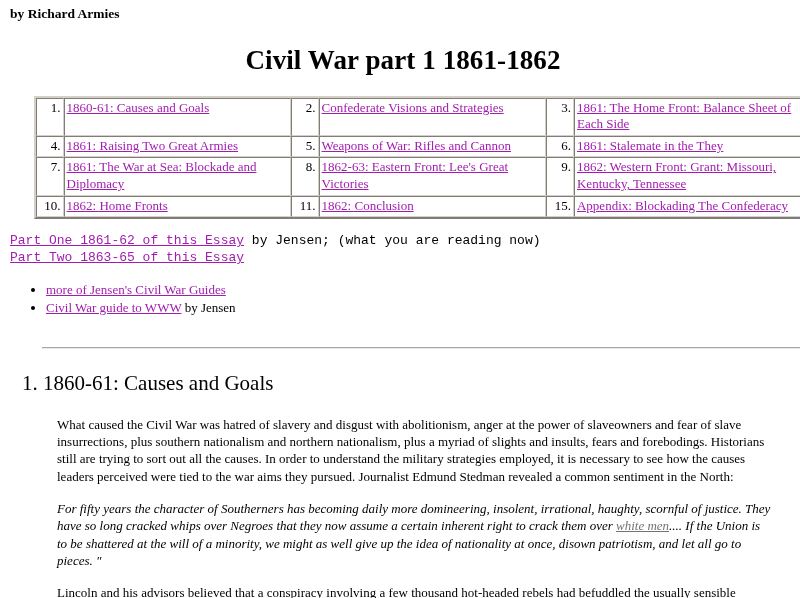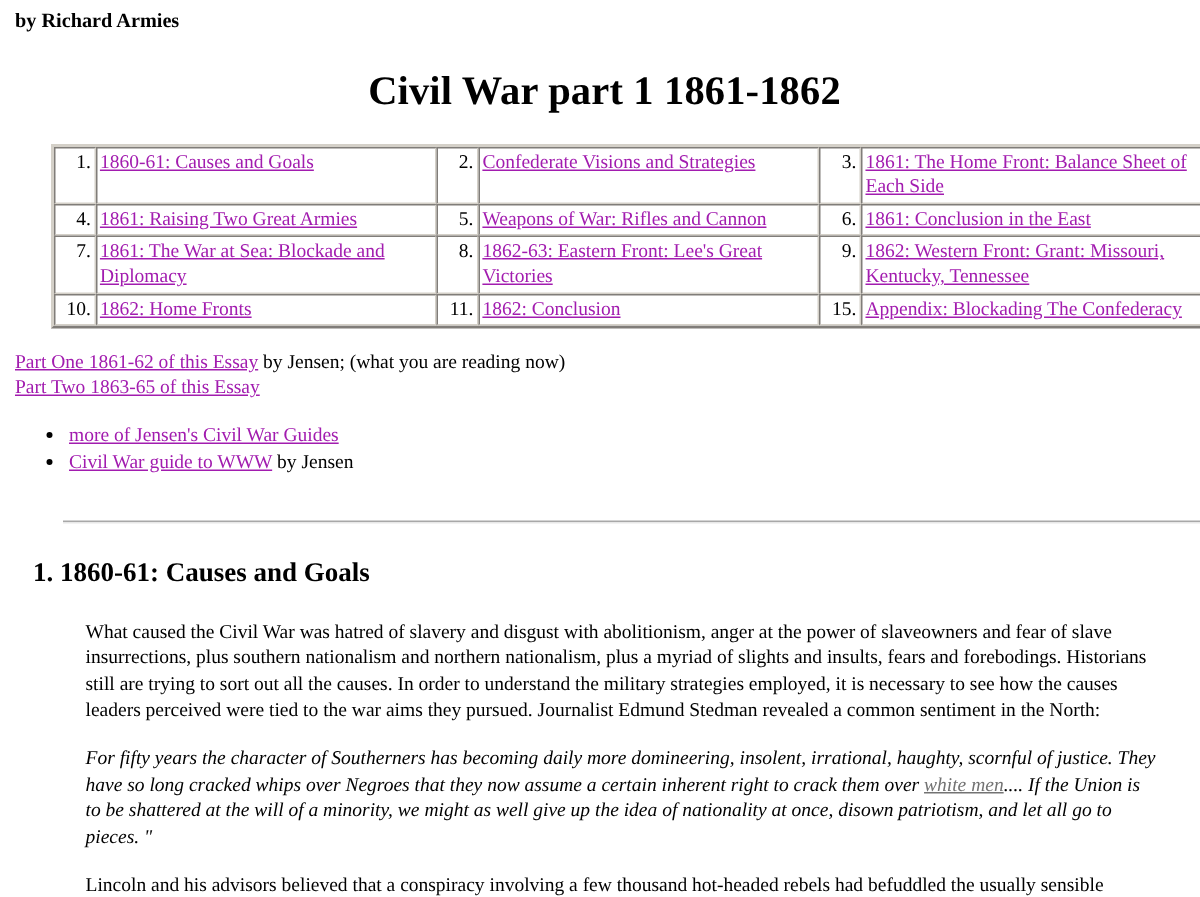--- a/index.html
+++ b/index.html
@@ -69,40 +69,41 @@
     color: #2222bb;
     text-decoration: underline;
   }
   a.visited {
     color: #a21caf;
   }
   .plain-links {
     margin: 13px 0 0 2px;
     line-height: 1.32;
     font-size: 13px;
+    font-family: Liberation Mono, monospace;
   }
   .plain-links .row { display: block; }
   ul.guides {
     margin: 14px 0 0 0;
     padding-left: 38px;
     line-height: 1.38;
     font-size: 13px;
   }
   ul.guides li { margin: 0; padding: 0; }
   hr.rule {
     border: 0;
     border-top: 1px solid #a8a8a8;
     border-bottom: 1px solid #e8e8e8;
     height: 0;
     margin: 30px 0 0 34px;
     width: 766px;
   }
   h2.section-title {
-    font-size: 18px;
-    font-weight: bold;
+    font-size: 21px;
+    font-weight: normal;
     margin: 22px 0 0 14px;
     line-height: 1.2;
   }
   .body-copy {
     margin: 20px 12px 0 34px;
     font-size: 13px;
     line-height: 1.335;
     text-align: left;
   }
   .body-copy p { margin: 15px; }
@@ -132,21 +133,21 @@
         <td class="entry"><a href="#" class="visited">Confederate Visions and Strategies</a></td>
         <td class="num">3.</td>
         <td class="entry"><a href="#" class="visited">1861: The Home Front: Balance Sheet of Each Side</a></td>
       </tr>
       <tr>
         <td class="num">4.</td>
         <td class="entry"><a href="#" class="visited">1861: Raising Two Great Armies</a></td>
         <td class="num">5.</td>
         <td class="entry"><a href="#" class="visited">Weapons of War: Rifles and Cannon</a></td>
         <td class="num">6.</td>
-        <td class="entry"><a href="#" class="visited">1861: Conclusion in the East</a></td>
+        <td class="entry"><a href="#" class="visited">1861: Stalemate in the They</a></td>
       </tr>
       <tr>
         <td class="num">7.</td>
         <td class="entry"><a href="#" class="visited">1861: The War at Sea: Blockade and Diplomacy</a></td>
         <td class="num">8.</td>
         <td class="entry"><a href="#" class="visited">1862-63: Eastern Front: Lee's Great Victories</a></td>
         <td class="num">9.</td>
         <td class="entry"><a href="#" class="visited">1862: Western Front: Grant: Missouri, Kentucky, Tennessee</a></td>
       </tr>
       <tr>

